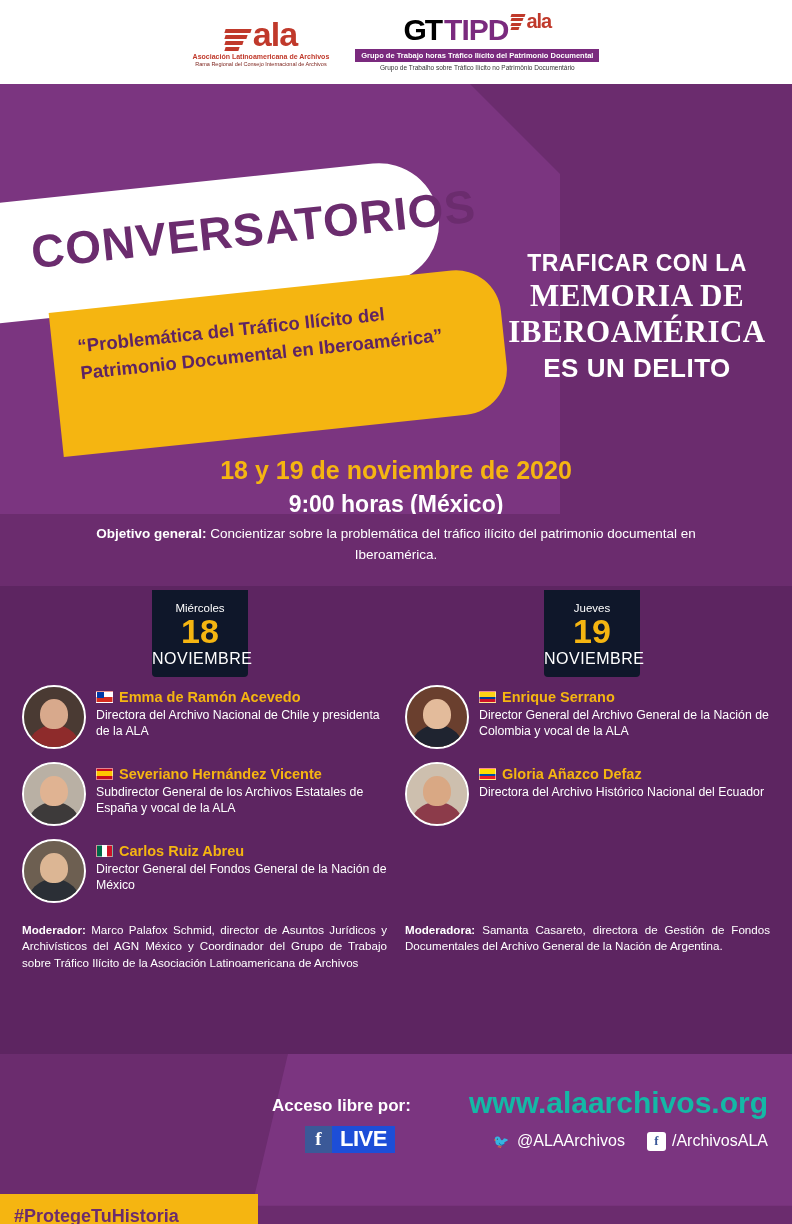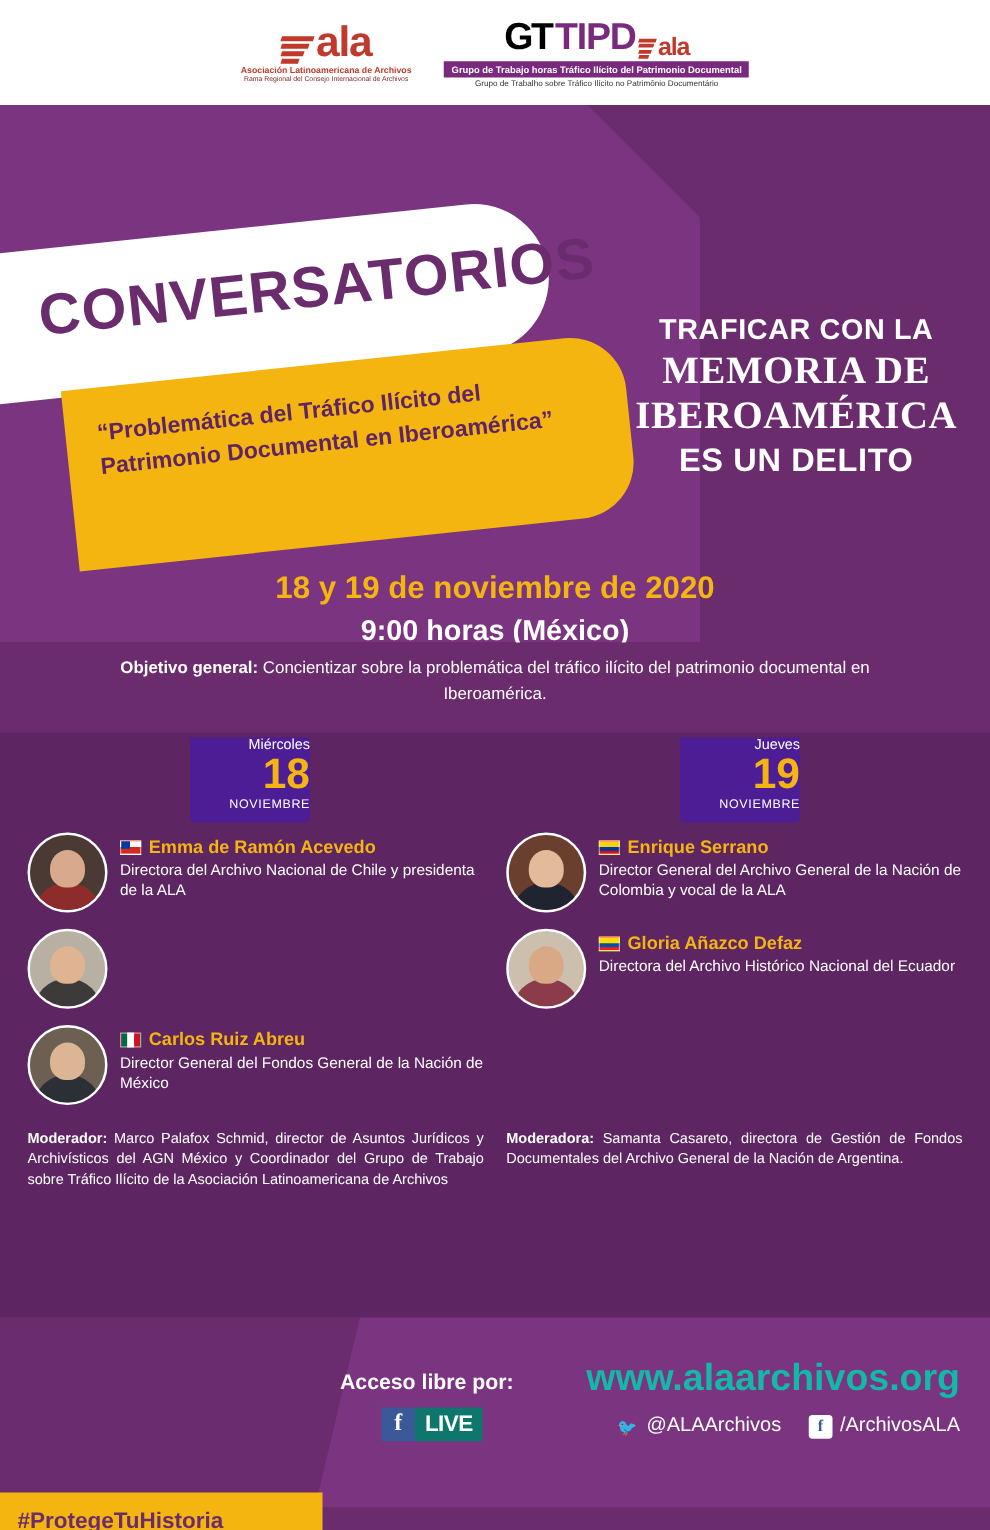--- a/index.html
+++ b/index.html
@@ -23,21 +23,21 @@
   .ala-bars { display: flex; flex-direction: column; gap: 2px; }
   .ala-bars i { display: block; width: 26px; height: 4px; background: #c0392b; transform: skewX(-18deg); }
   .ala-bars i:nth-child(2) { width: 22px; }
   .ala-bars i:nth-child(3) { width: 18px; }
   .ala-bars i:nth-child(4) { width: 14px; }
   .ala-text { font-weight: bold; font-size: 34px; color: #c0392b; letter-spacing: -1px; line-height: 1; }
   .ala-sub1 { font-size: 7px; color: #c0392b; font-weight: bold; margin-top: 2px; }
   .ala-sub2 { font-size: 5.5px; color: #7a1f18; margin-top: 1px; }
 
   .gt-logo { display: flex; flex-direction: column; align-items: center; }
-  .gt-row { display: flex; align-items: flex-end; gap: 3px; }
+  .gt-row { display: flex; align-items: flex-start; gap: 3px; }
   .gt-gt { font-weight: bold; font-size: 30px; color: #000; letter-spacing: -2px; }
   .gt-tipd { font-weight: bold; font-size: 30px; color: #7a2a7e; letter-spacing: -1px; }
   .gt-ala { display: flex; align-items: flex-end; gap: 1px; }
   .gt-ala-bars { display: flex; flex-direction: column; gap: 1.5px; }
   .gt-ala-bars i { display: block; width: 14px; height: 3px; background: #c0392b; transform: skewX(-18deg); }
   .gt-ala-bars i:nth-child(2) { width: 12px; }
   .gt-ala-bars i:nth-child(3) { width: 10px; }
   .gt-ala-bars i:nth-child(4) { width: 8px; }
   .gt-ala-text { font-weight: bold; font-size: 20px; color: #c0392b; line-height: .85; letter-spacing: -1px; }
   .gt-bar { background: #7a2a7e; color: #fff; font-size: 7.5px; font-weight: bold; padding: 2px 6px; margin-top: 2px; width: 100%; text-align: center; }
@@ -91,26 +91,26 @@
   }
   .objetivo b { font-weight: bold; }
 
   
   .speakers {
     background: #5d2561; position: relative;
     padding: 0 0 14px; min-height: 468px;
   }
   .daycards { display: flex; justify-content: center; gap: 296px; padding-top: 4px; }
   .daycard {
-    width: 96px; background: #4c1d95; color: #fff; text-align: right;
-    padding: 0 0 9px; border-radius: 0 0 4px 4px;
+    width: 96px; background: #0f172a; color: #fff; text-align: center;
+    padding: 12px 0 9px; border-radius: 0 0 4px 4px;
   }
   .daycard .dow { font-size: 11.5px; }
   .daycard .num { font-size: 34px; font-weight: bold; color: #f5b511; line-height: 1.05; }
-  .daycard .mon { font-size: 10px; letter-spacing: .5px; }
+  .daycard .mon { font-size: 16px; letter-spacing: .5px; }
 
   .cols { display: flex; padding: 8px 22px 0; gap: 18px; }
   .col { width: 366px; }
   .person { display: flex; align-items: flex-start; gap: 10px; margin-bottom: 13px; }
   .avatar {
     width: 64px; height: 64px; border-radius: 50%;
     border: 2px solid #ffffff; flex: 0 0 64px;
     overflow: hidden; position: relative; background: #bbb;
   }
   .avatar .bg { position: absolute; inset: 0; }
@@ -144,21 +144,21 @@
     position: absolute; left: 0; bottom: 0; width: 258px; height: 46px;
     background: #f5b511; display: flex; align-items: center; padding-left: 14px;
   }
   .yellow-tag span { color: #6b2c6e; font-weight: bold; font-size: 18px; }
   .acc-left {
     position: absolute; left: 272px; top: 42px; color: #fff;
     font-size: 17px; font-weight: bold;
   }
   .fb-live { position: absolute; left: 305px; top: 72px; display: flex; align-items: stretch; height: 27px; }
   .fb-sq { width: 27px; background: #3b5998; color: #fff; font-weight: bold; font-size: 19px; display: flex; align-items: center; justify-content: center; font-family: "Liberation Serif", serif; }
-  .live-sq { background: #0f766e; color: #fff; font-weight: bold; font-size: 18px; padding: 12px 8px; display: flex; align-items: center; letter-spacing: -.5px; }
+  .live-sq { background: #1d4ed8; color: #fff; font-weight: bold; font-size: 22px; padding: 12px 8px; display: flex; align-items: center; letter-spacing: -.5px; }
   .acc-url { position: absolute; right: 24px; top: 32px; color: #14b8a6; font-size: 30px; font-weight: bold; }
   .acc-socials { position: absolute; right: 24px; top: 78px; display: flex; gap: 22px; color: #fff; font-size: 16px; align-items: center; }
   .sicon { width: 19px; height: 19px; display: inline-flex; align-items: center; justify-content: center; border-radius: 3px; font-size: 13px; font-weight: bold; }
   .tw { color: #fff; }
   .fbm { background: #fff; color: #3b5998; font-family: "Liberation Serif", serif; }
   .soc { display: flex; align-items: center; gap: 6px; }
 
   
   .footer {
     height: 72px; background: #fff; display: flex; align-items: center;
@@ -260,20 +260,27 @@
           <div class="prole">Directora del Archivo Nacional de Chile y presidenta de la ALA</div>
         </div>
       </div>
 
       <div class="person">
         <div class="avatar">
           <div class="bg" style="background:#b9b0a4"></div>
           <div class="body" style="background:#3d3a3a"></div>
           <div class="head" style="background:#e0b392"></div>
         </div>
+        <div class="ptext">
+          <div class="pname">
+            <span class="flag" style="background:linear-gradient(to bottom,#c60b1e 0 25%,#ffc400 25% 75%,#c60b1e 75% 100%);"></span>
+            <span>Severiano Hernández Vicente</span>
+          </div>
+          <div class="prole">Subdirector General de los Archivos Estatales de España y vocal de la ALA</div>
+        </div>
       </div>
 
       <div class="person">
         <div class="avatar">
           <div class="bg" style="background:#6d5f51"></div>
           <div class="body" style="background:#2b2f36"></div>
           <div class="head" style="background:#dcb694"></div>
         </div>
         <div class="ptext">
           <div class="pname">

